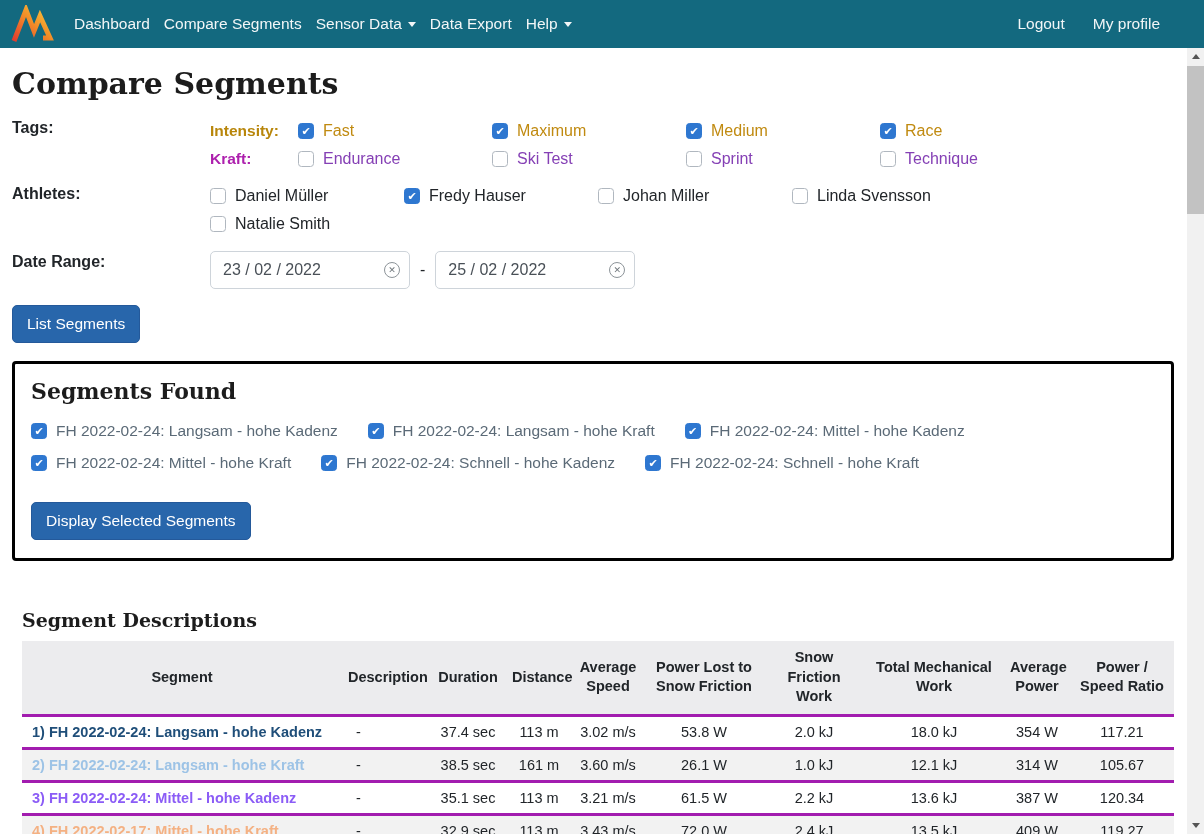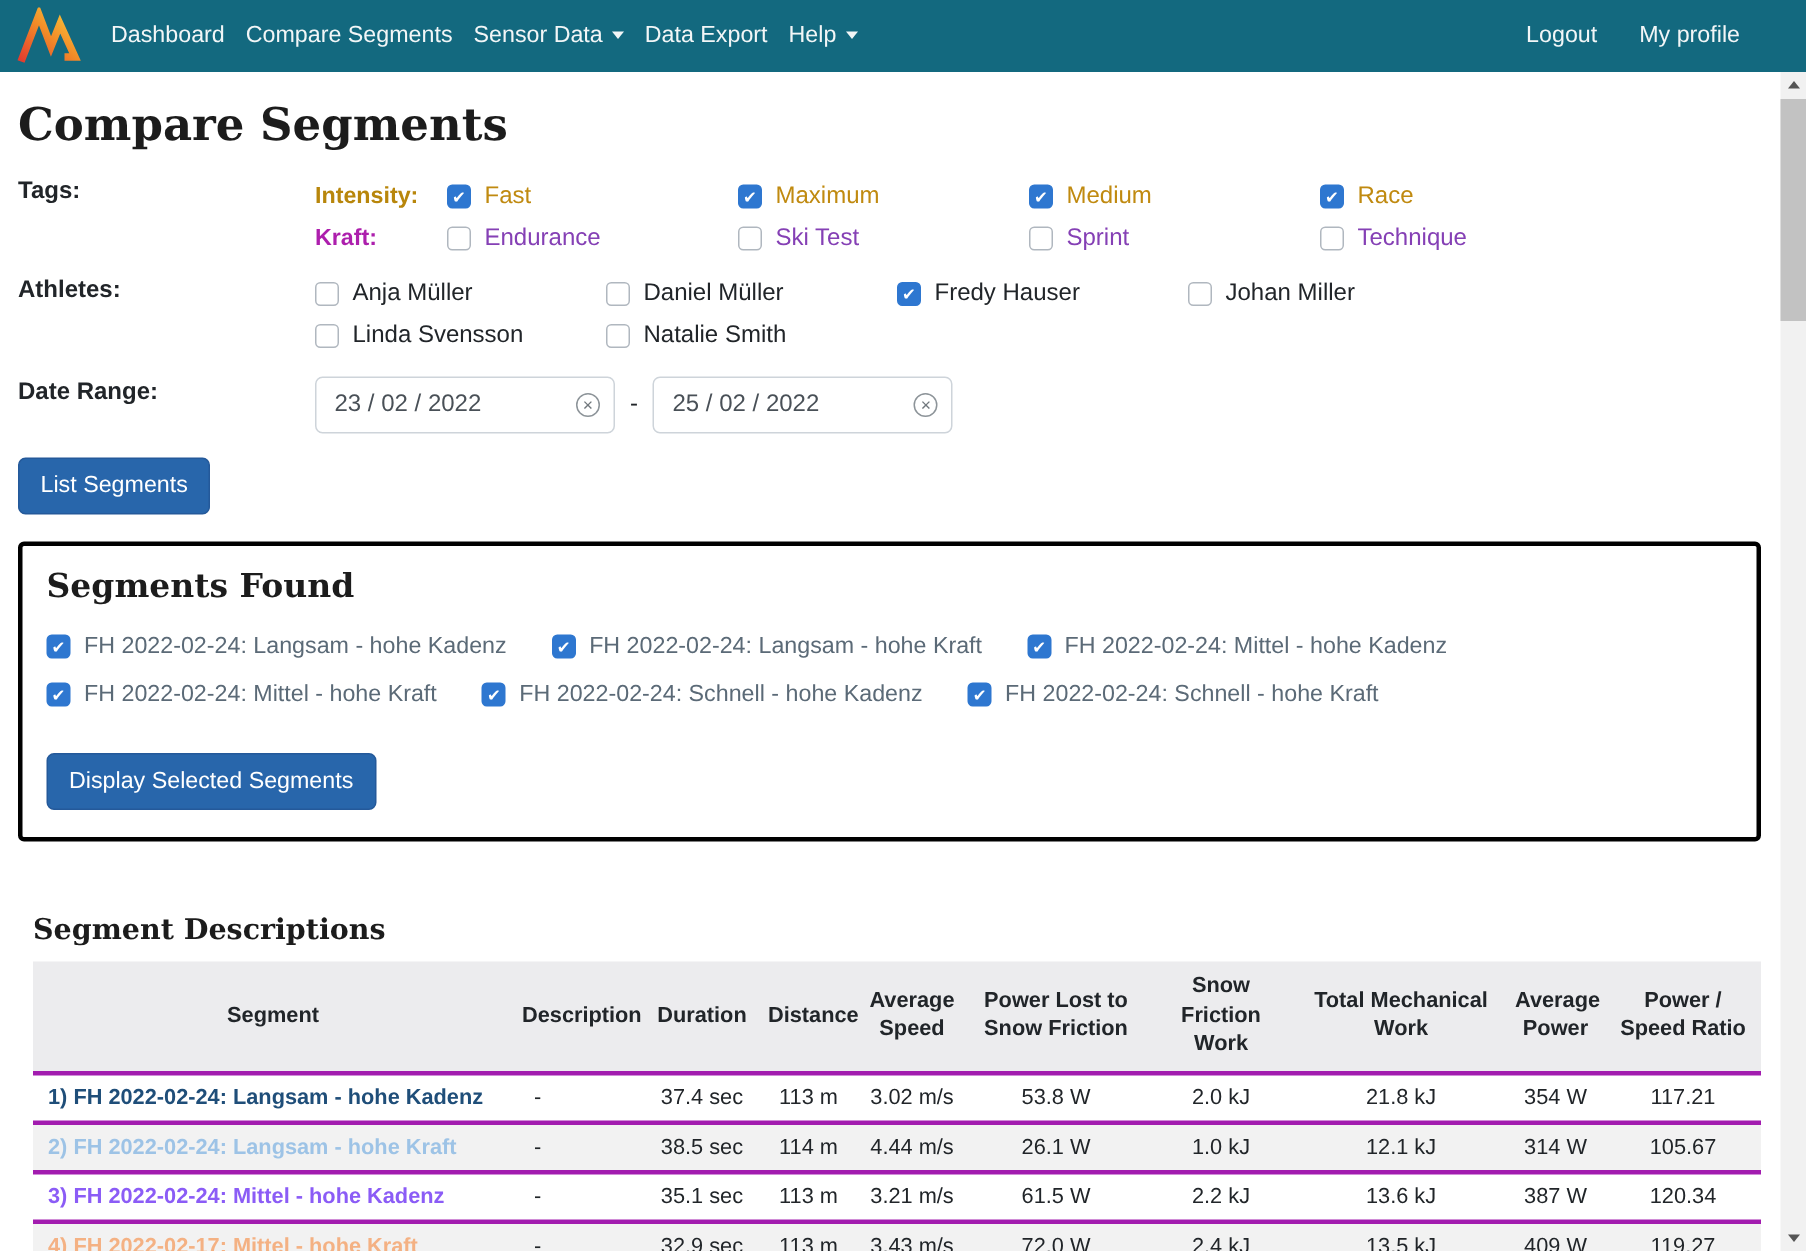--- a/index.html
+++ b/index.html
@@ -173,24 +173,20 @@
           </div>
       </div>
     </div>
   </div>
 
   <div class="frow">
     <div class="flabel">Athletes:</div>
     <div class="optgrid">
         <label class="opt">
           <span class="cb"></span>
-          <span class="opt-label">Anja Müller</span>
-        </label>
-        <label class="opt">
-          <span class="cb"></span>
           <span class="opt-label">Daniel Müller</span>
         </label>
         <label class="opt">
           <span class="cb on">✔</span>
           <span class="opt-label">Fredy Hauser</span>
         </label>
         <label class="opt">
           <span class="cb"></span>
           <span class="opt-label">Johan Miller</span>
         </label>
@@ -272,30 +268,30 @@
         </thead>
       <tbody id="desc-body">
           <tr>
             <td style="color: rgb(31, 78, 121);">1) FH 2022-02-24: Langsam - hohe Kadenz</td>
             <td>-</td>
             <td>37.4 sec</td>
             <td>113 m</td>
             <td>3.02 m/s</td>
             <td>53.8 W</td>
             <td>2.0 kJ</td>
-            <td>21.8 kJ</td>
+            <td>18.0 kJ</td>
             <td>354 W</td>
             <td>117.21</td>
           </tr>
           <tr>
             <td style="color: rgb(157, 195, 230);">2) FH 2022-02-24: Langsam - hohe Kraft</td>
             <td>-</td>
             <td>38.5 sec</td>
-            <td>114 m</td>
-            <td>4.44 m/s</td>
+            <td>161 m</td>
+            <td>3.60 m/s</td>
             <td>26.1 W</td>
             <td>1.0 kJ</td>
             <td>12.1 kJ</td>
             <td>314 W</td>
             <td>105.67</td>
           </tr>
           <tr>
             <td style="color: #8b5cf6;">3) FH 2022-02-24: Mittel - hohe Kadenz</td>
             <td>-</td>
             <td>35.1 sec</td>

